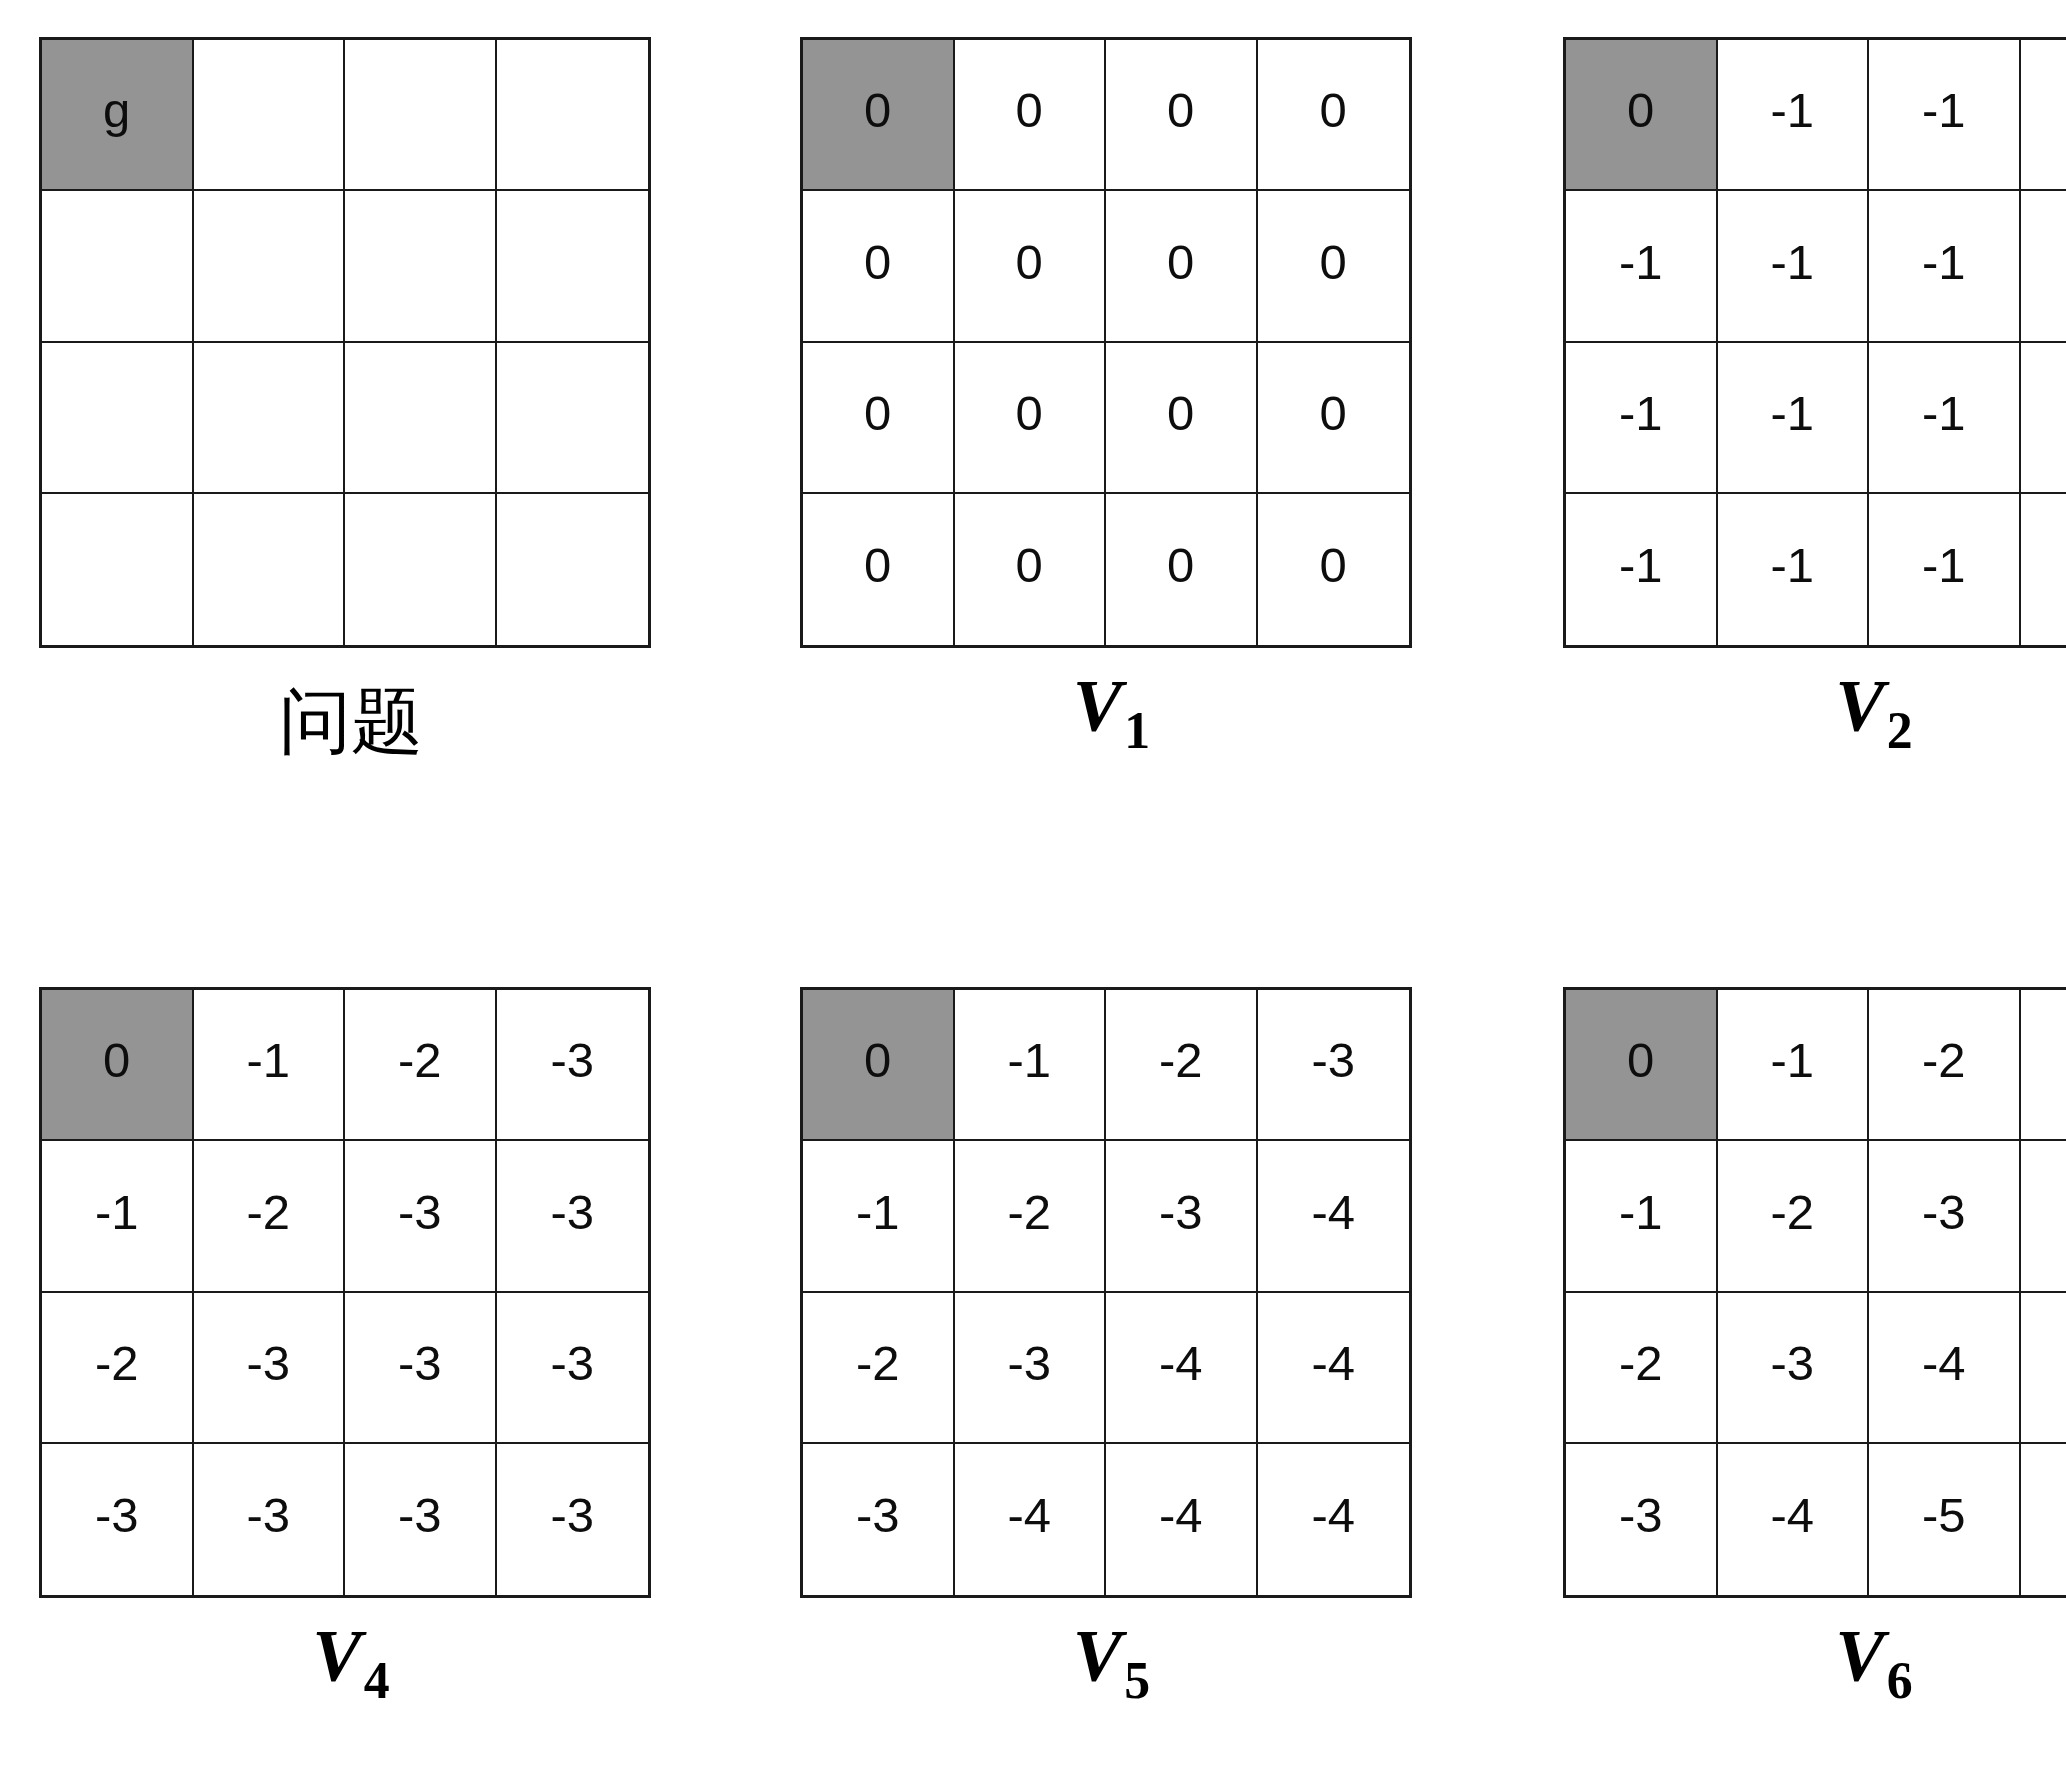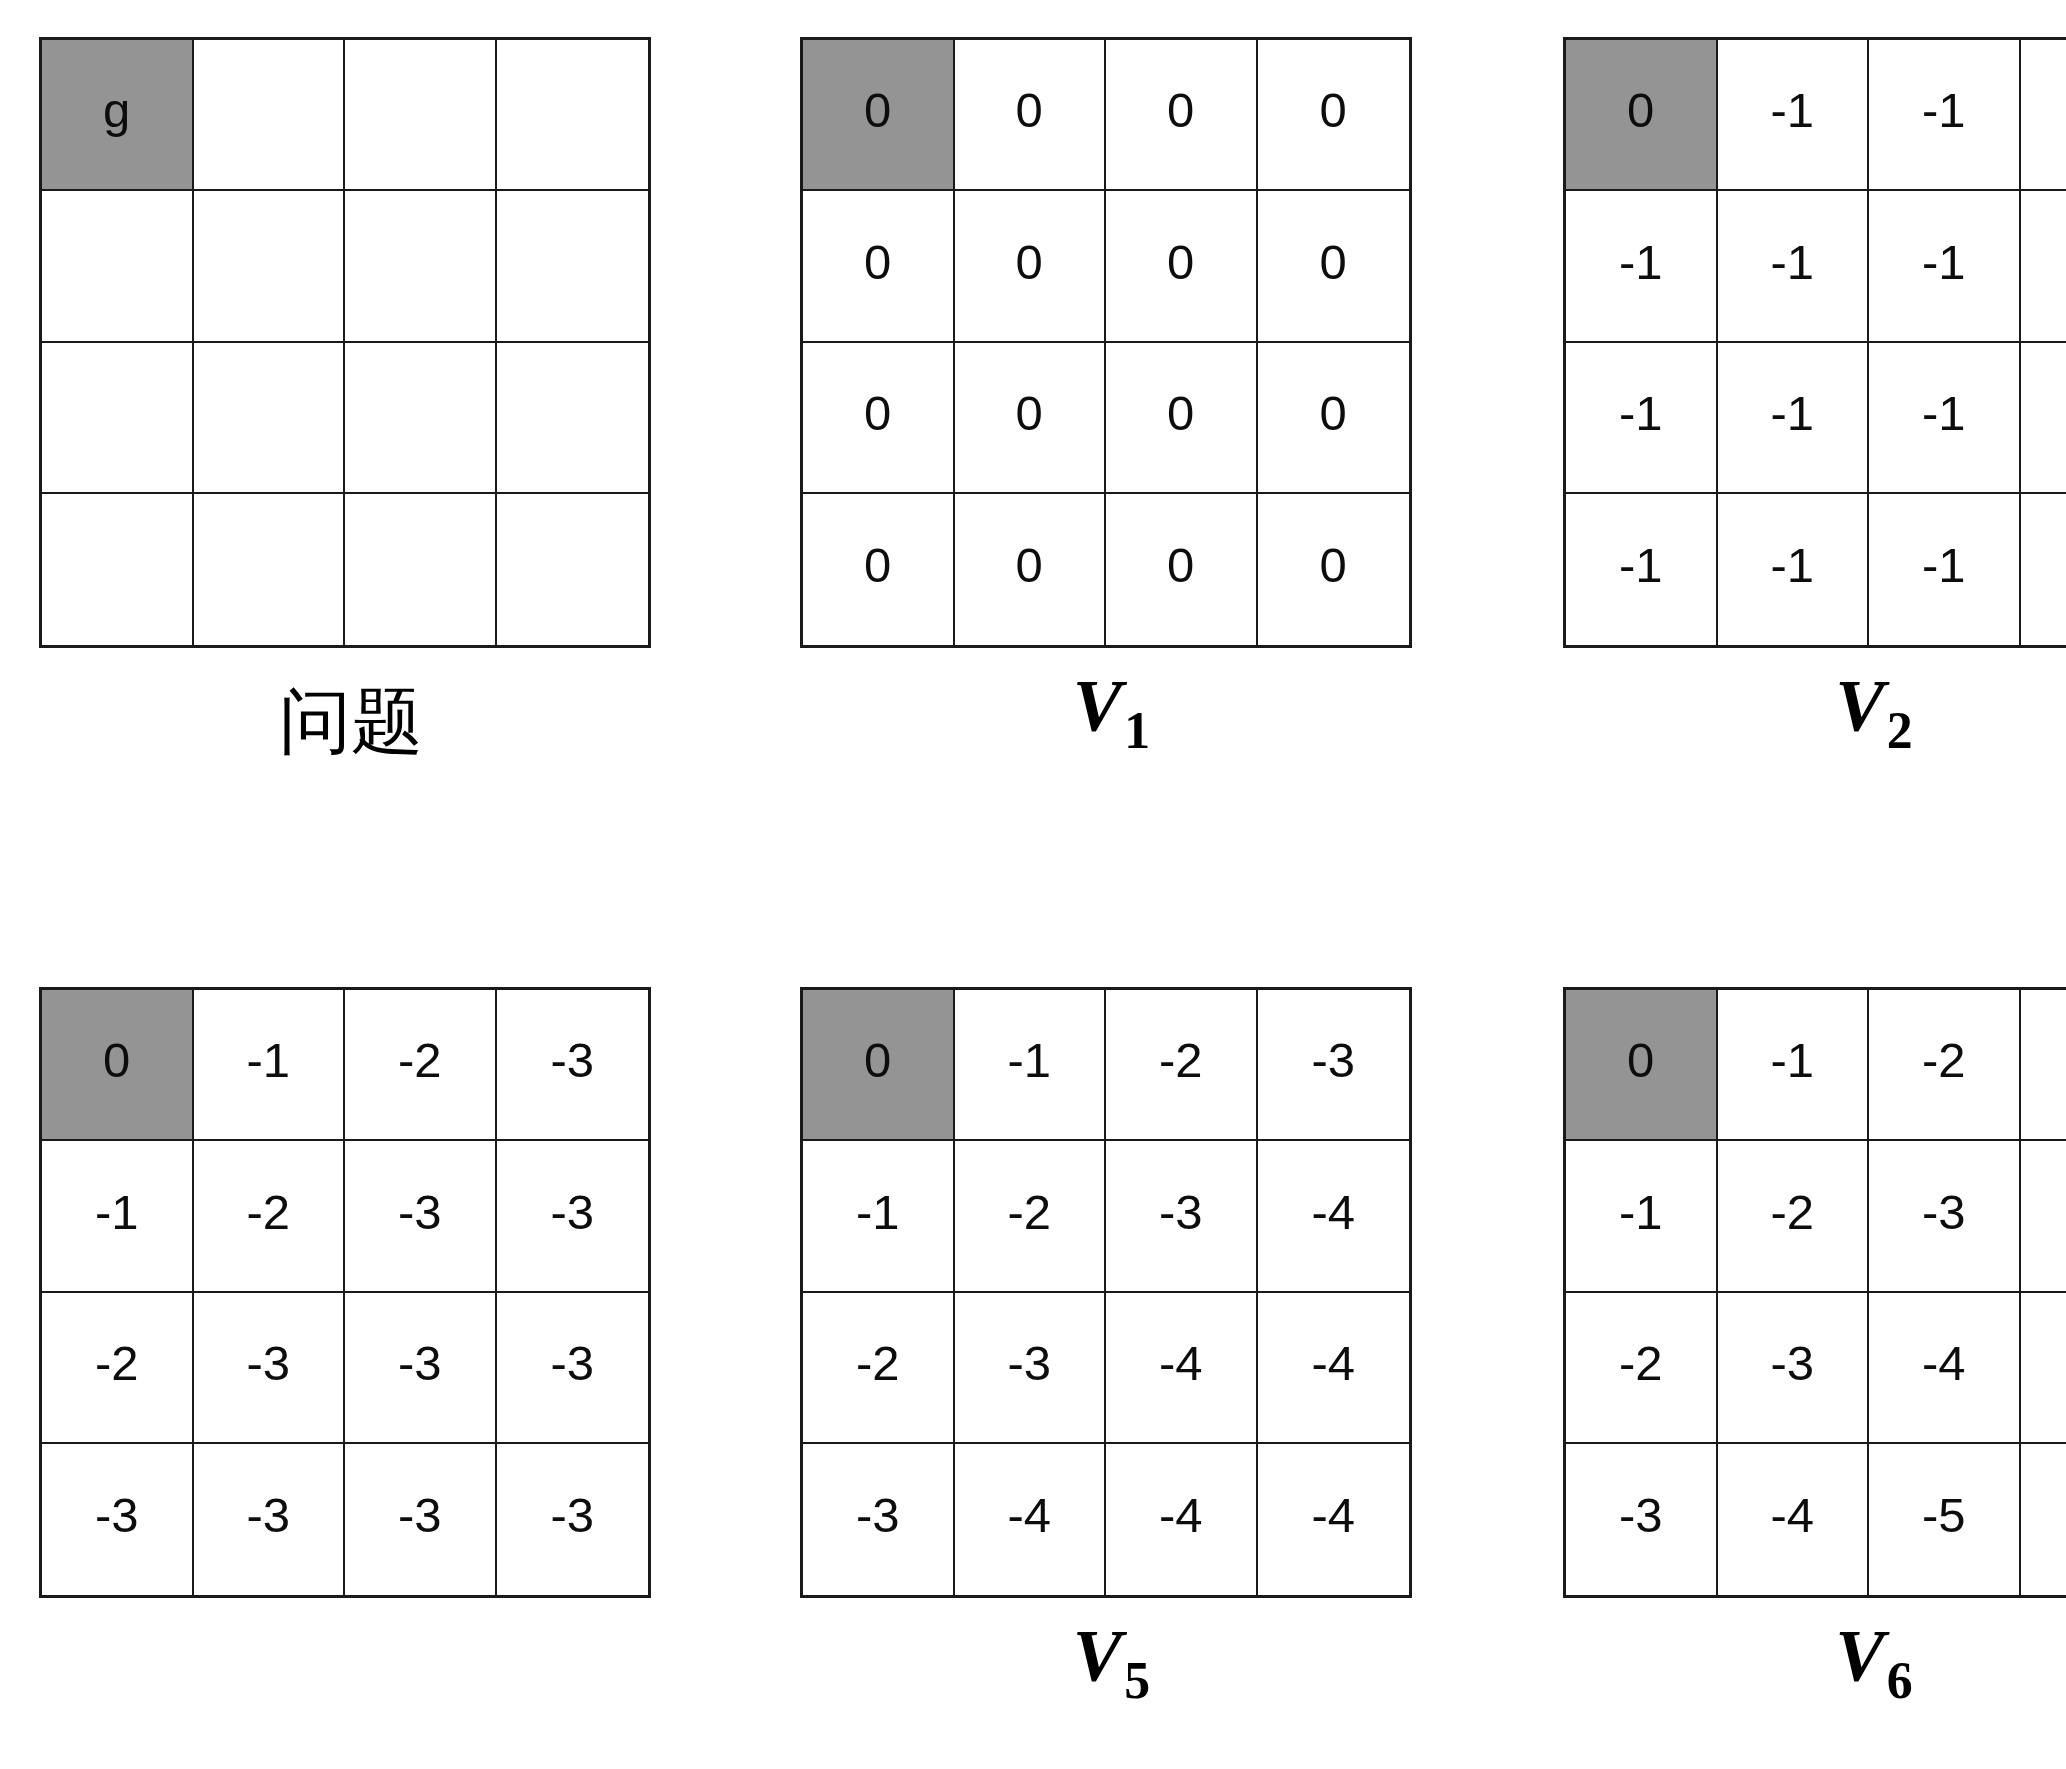--- a/index.html
+++ b/index.html
@@ -156,20 +156,21 @@
         <div class="cell">-2</div>
         <div class="cell">-3</div>
         <div class="cell">-3</div>
         <div class="cell col-last">-3</div>
         <div class="cell row-last">-3</div>
         <div class="cell row-last">-3</div>
         <div class="cell row-last">-3</div>
         <div class="cell col-last row-last">-3</div>
       </div>
     </div>
+    <div class="caption caption-v" style="top: 1619px; left: 0px; width: 702px;"><span class="vsym">V</span><span class="vsub">4</span></div>
     <div class="grid-block" style="left: 800px; top: 987px;">
       <div class="grid" style="width: 612px; height: 611px;">
         <div class="cell shaded">0</div>
         <div class="cell">-1</div>
         <div class="cell">-2</div>
         <div class="cell col-last">-3</div>
         <div class="cell">-1</div>
         <div class="cell">-2</div>
         <div class="cell">-3</div>
         <div class="cell col-last">-4</div>

